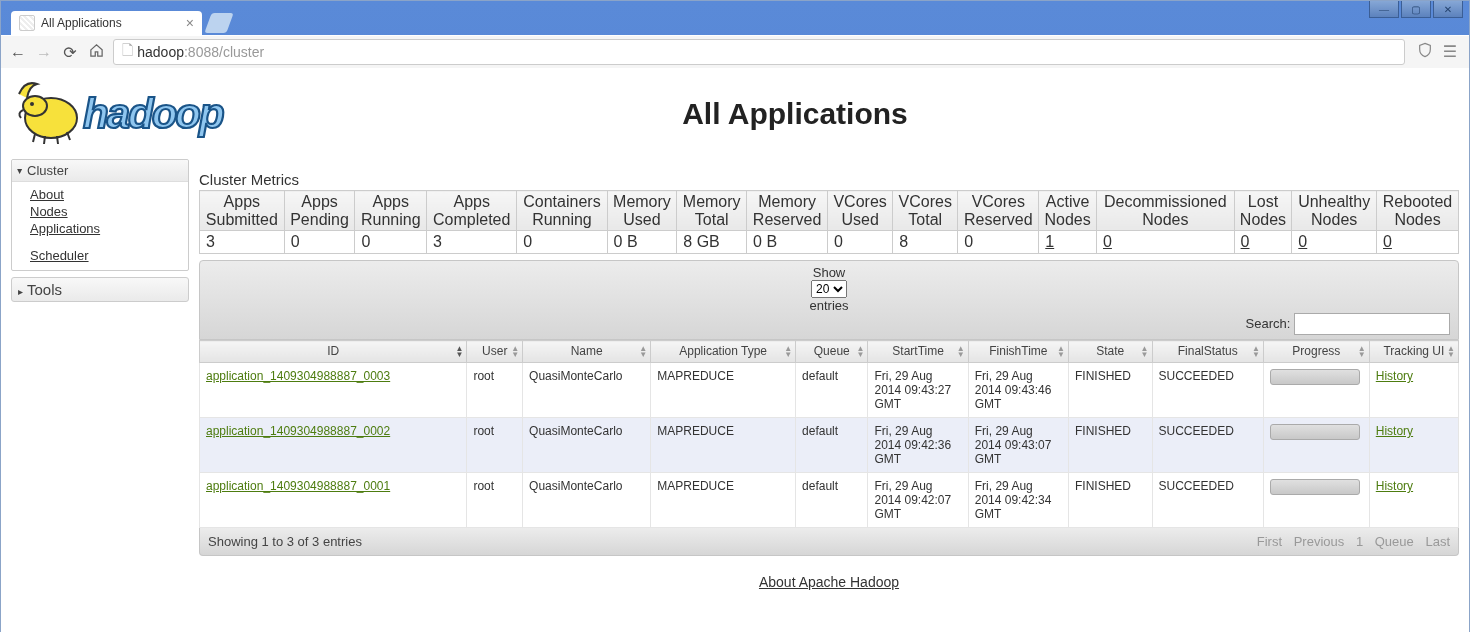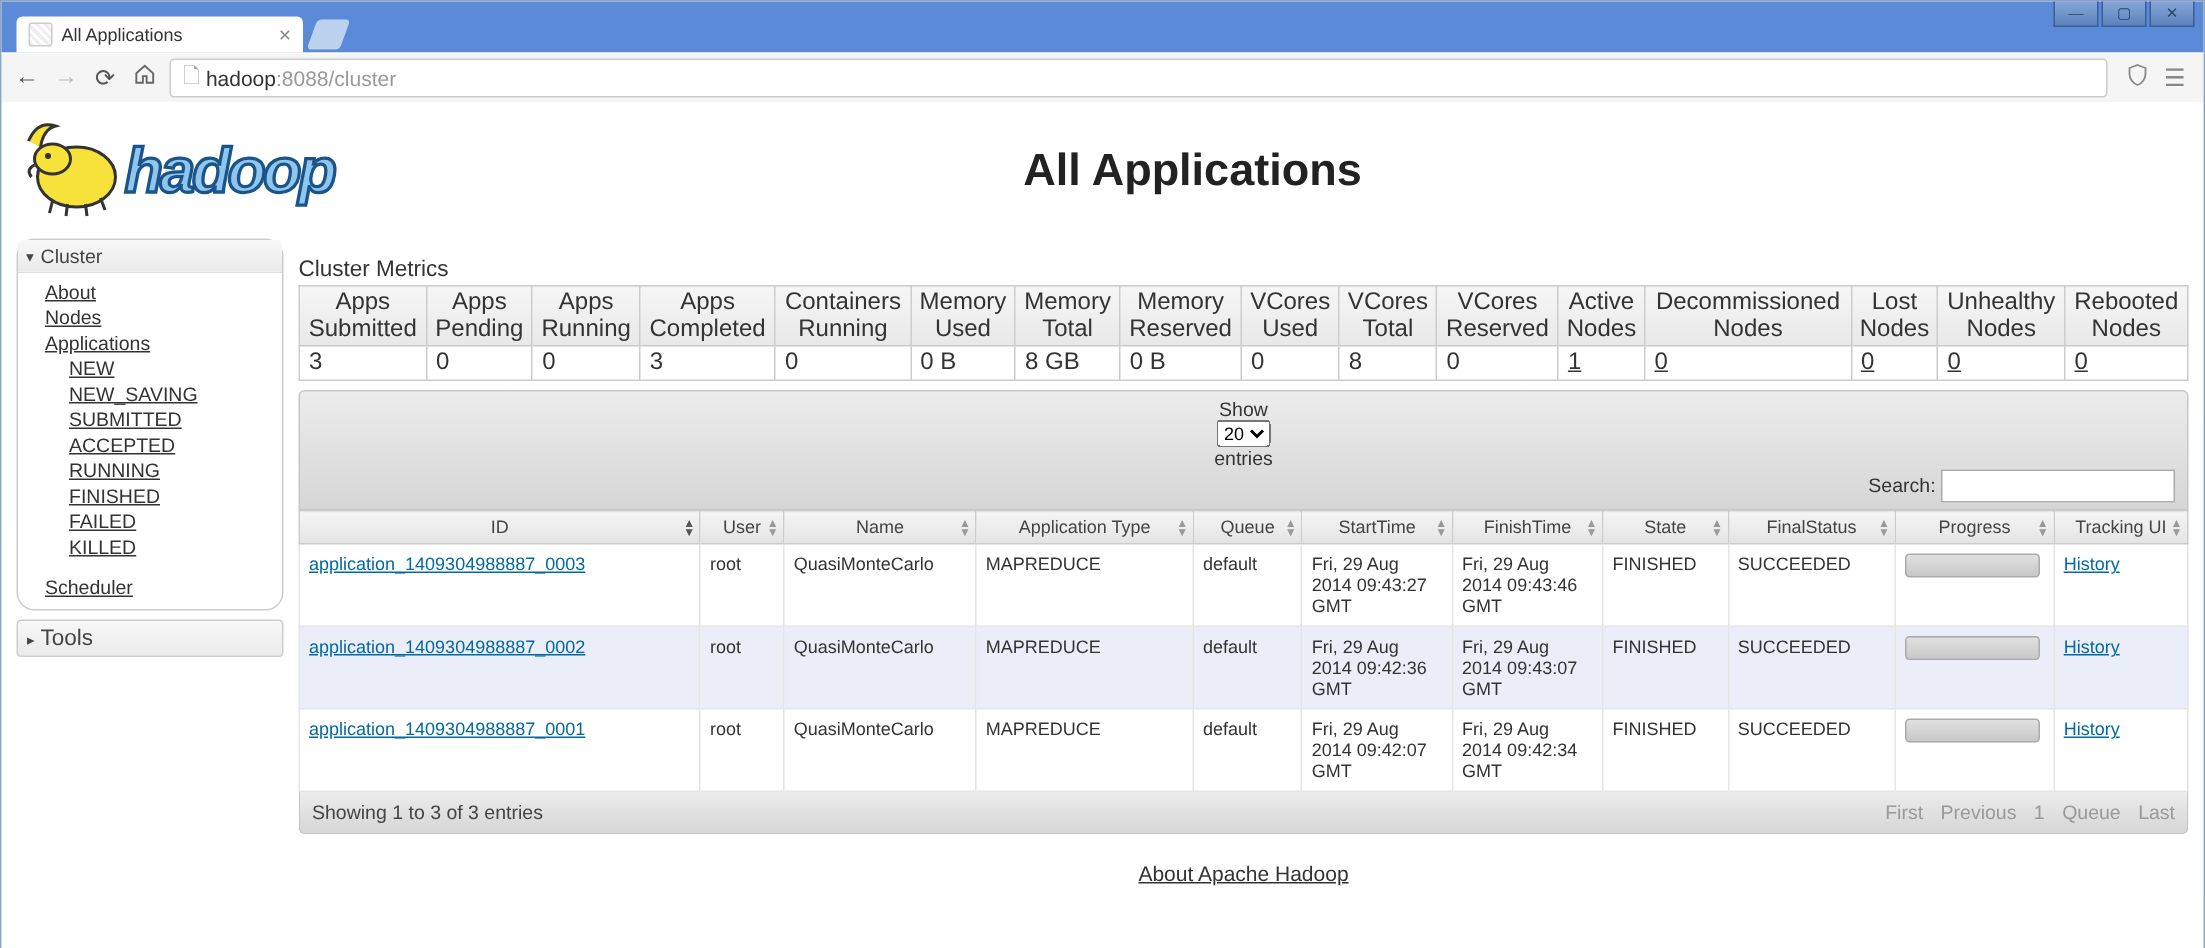--- a/index.html
+++ b/index.html
@@ -24,21 +24,21 @@
 
   .page { background:#fff; height:calc(100% - 66px); overflow:auto; padding:0;}
   .page-inner { padding:8px 10px 20px 10px;}
   .login-info { text-align:right; font-size:12px; color:#333; padding-right:4px;}
   .header-row { display:flex; align-items:center; }
   .logo { width:300px;}
   .logo svg { width:300px; height:72px;}
   h1.page-title { flex:1; text-align:center; font-size:30px; font-weight:bold; margin:0; color:#222; font-family:Verdana, sans-serif;}
   .layout { display:flex; gap:10px; margin-top:8px;}
   .sidebar { width:178px; flex:none;}
-  .sb-panel { border:1px solid #ccc; border-radius:12px; margin-bottom:6px;}
+  .sb-panel { border:1px solid #ccc; border-radius:2px; margin-bottom:6px;}
   .sb-panel-header { background:linear-gradient(to bottom,#f8f8f8,#eaeaea); padding:3px 6px; font-size:13px; color:#444; border-bottom:1px solid #ddd; border-radius:3px 3px 0 0;}
   .sb-panel-header .tri::before{content:"▸"; display:inline-block; transform:rotate(90deg); margin-right:4px; font-size:10px;}
   .sb-panel-body { padding:4px 0 6px 0; }
   .sb-link, .sb-sublink { color:#333; text-decoration:underline; display:block; padding:1px 0 1px 18px; font-size:13px;}
   .sb-sublink { padding-left:34px;}
   .sb-sched { padding-left:18px; margin-top:10px;}
   .sb-tools-header { background:linear-gradient(to bottom,#f8f8f8,#eaeaea); padding:3px 6px; font-size:15px; color:#444; border:1px solid #ccc; border-radius:3px;}
   .sb-tools-header .tri::before{content:"▸"; margin-right:4px; font-size:10px;}
 
   .main { flex:1; min-width:0;margin-top:12px;}
@@ -53,21 +53,21 @@
   .dt-top select { font-size:12px; margin:0 4px;}
   .dt-top .search { margin-left:auto;}
   .dt-top input { font-size:12px; border:1px solid #aaa; height:18px; width:150px;}
   table.apps { width:100%; border-collapse:collapse; font-size:12px; table-layout:fixed;}
   table.apps thead th { background:linear-gradient(to bottom,#f5f5f5,#e4e4e4); border:1px solid #ccc; padding:4px 6px; font-weight:normal; color:#444; position:relative; text-align:center; line-height:1.1;}
   .sort-arrows { position:absolute; right:3px; top:50%; transform:translateY(-50%); font-size:8px; color:#999; line-height:6px;}
   table.apps thead th.sorted .sort-arrows{ color:#555;}
   table.apps tbody td { border:1px solid #e5e5e5; padding:6px 6px; vertical-align:top; word-wrap:break-word;}
   table.apps tbody tr:nth-child(odd){ background:#fff;}
   table.apps tbody tr:nth-child(even){ background:#ebeef8;}
-  table.apps a { color:#0369a1; text-decoration:underline;}
+  table.apps a { color:#4d7c0f; text-decoration:underline;}
   .progress-bar { width:88px; height:14px; background:linear-gradient(to bottom,#e0e0e0,#c8c8c8); border:1px solid #aaa; border-radius:3px;}
   .dt-bottom { background:linear-gradient(to bottom,#ececec,#d6d6d6); border:1px solid #c6c6c6; border-top:none; border-radius:0 0 4px 4px; padding:6px 8px; display:flex; align-items:center; font-size:13px; color:#444;gap:12px;}
   .pager { margin-left:auto; color:#999;}
   .pager span { margin-left:8px;}
   .footer-link { text-align:center; margin-top:18px; font-size:14px;}
   .footer-link a { color:#333; text-decoration:underline;}
 </style>
 </head>
 <body>
 
@@ -131,30 +131,20 @@
       </div>
 
       <div class="layout">
         <div class="sidebar">
           <div class="sb-panel">
             <div class="sb-panel-header"><span class="tri"></span><span>Cluster</span></div>
             <div class="sb-panel-body">
               <a class="sb-link">About</a>
               <a class="sb-link">Nodes</a>
               <a class="sb-link">Applications</a>
-              <div id="app-states">
-                  <a class="sb-sublink">NEW</a>
-                  <a class="sb-sublink">NEW_SAVING</a>
-                  <a class="sb-sublink">SUBMITTED</a>
-                  <a class="sb-sublink">ACCEPTED</a>
-                  <a class="sb-sublink">RUNNING</a>
-                  <a class="sb-sublink">FINISHED</a>
-                  <a class="sb-sublink">FAILED</a>
-                  <a class="sb-sublink">KILLED</a>
-                </div>
               <a class="sb-link sb-sched">Scheduler</a>
             </div>
           </div>
           <div class="sb-tools-header"><span class="tri"></span><span>Tools</span></div>
         </div>
 
         <div class="main">
           <div class="section-title">Cluster Metrics</div>
           <table class="metrics">
             <thead>

